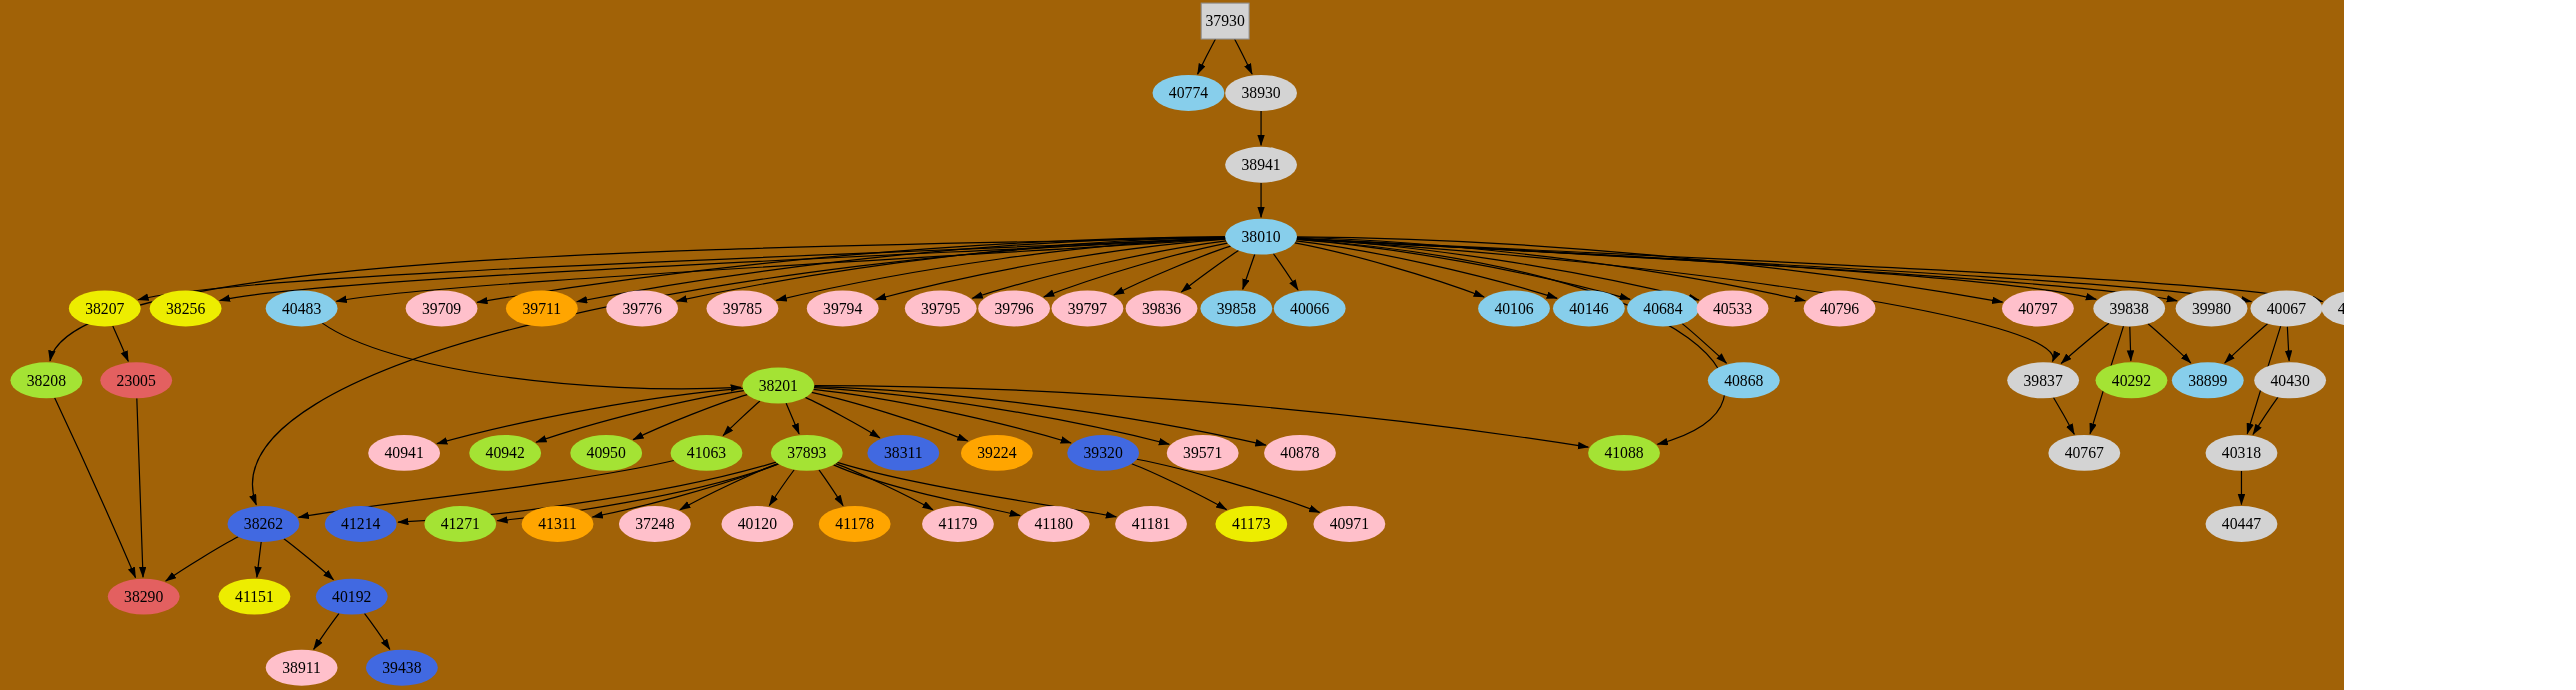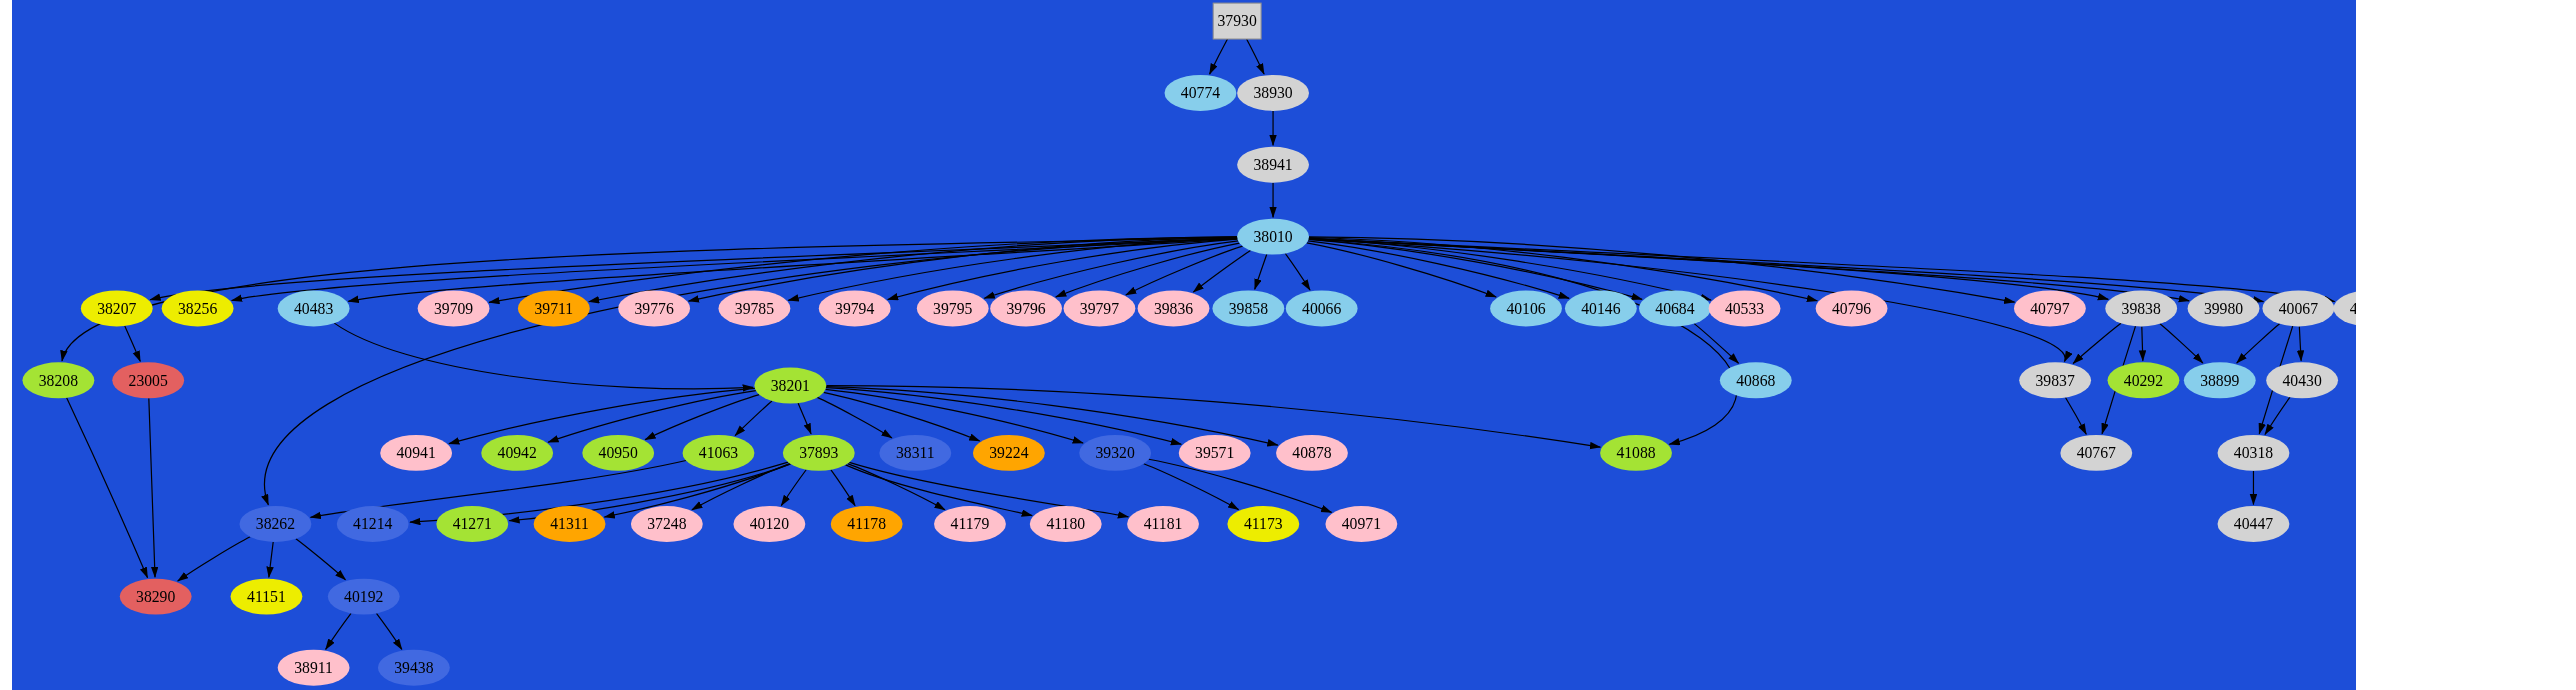--- a/index.html
+++ b/index.html
@@ -1,16 +1,16 @@
 <!DOCTYPE html>
 <html style="font-size:12px"><head>
 <meta charset="utf-8">
 <style>
   html,body{margin:0;padding:0;background:#ffffff;}
-  #stage{position:relative;width:2344px;height:691px;background:#1d4ed8;overflow:hidden;margin-left:12px;}
+  #stage{position:relative;width:2344px;height:691px;background:#a16207;overflow:hidden;}
   svg{display:block;}
   .node-label{font-family:"Liberation Serif","DejaVu Serif",serif;font-size:21px;fill:#000;}
   .edge{fill:none;stroke:#000;stroke-width:1.6px;}
 </style>
 </head>
 <body>
 
 <div id="stage">
   <svg id="graph-svg" xmlns="http://www.w3.org/2000/svg" width="2576" height="691" viewBox="0 0 3442 923">
       <defs>

